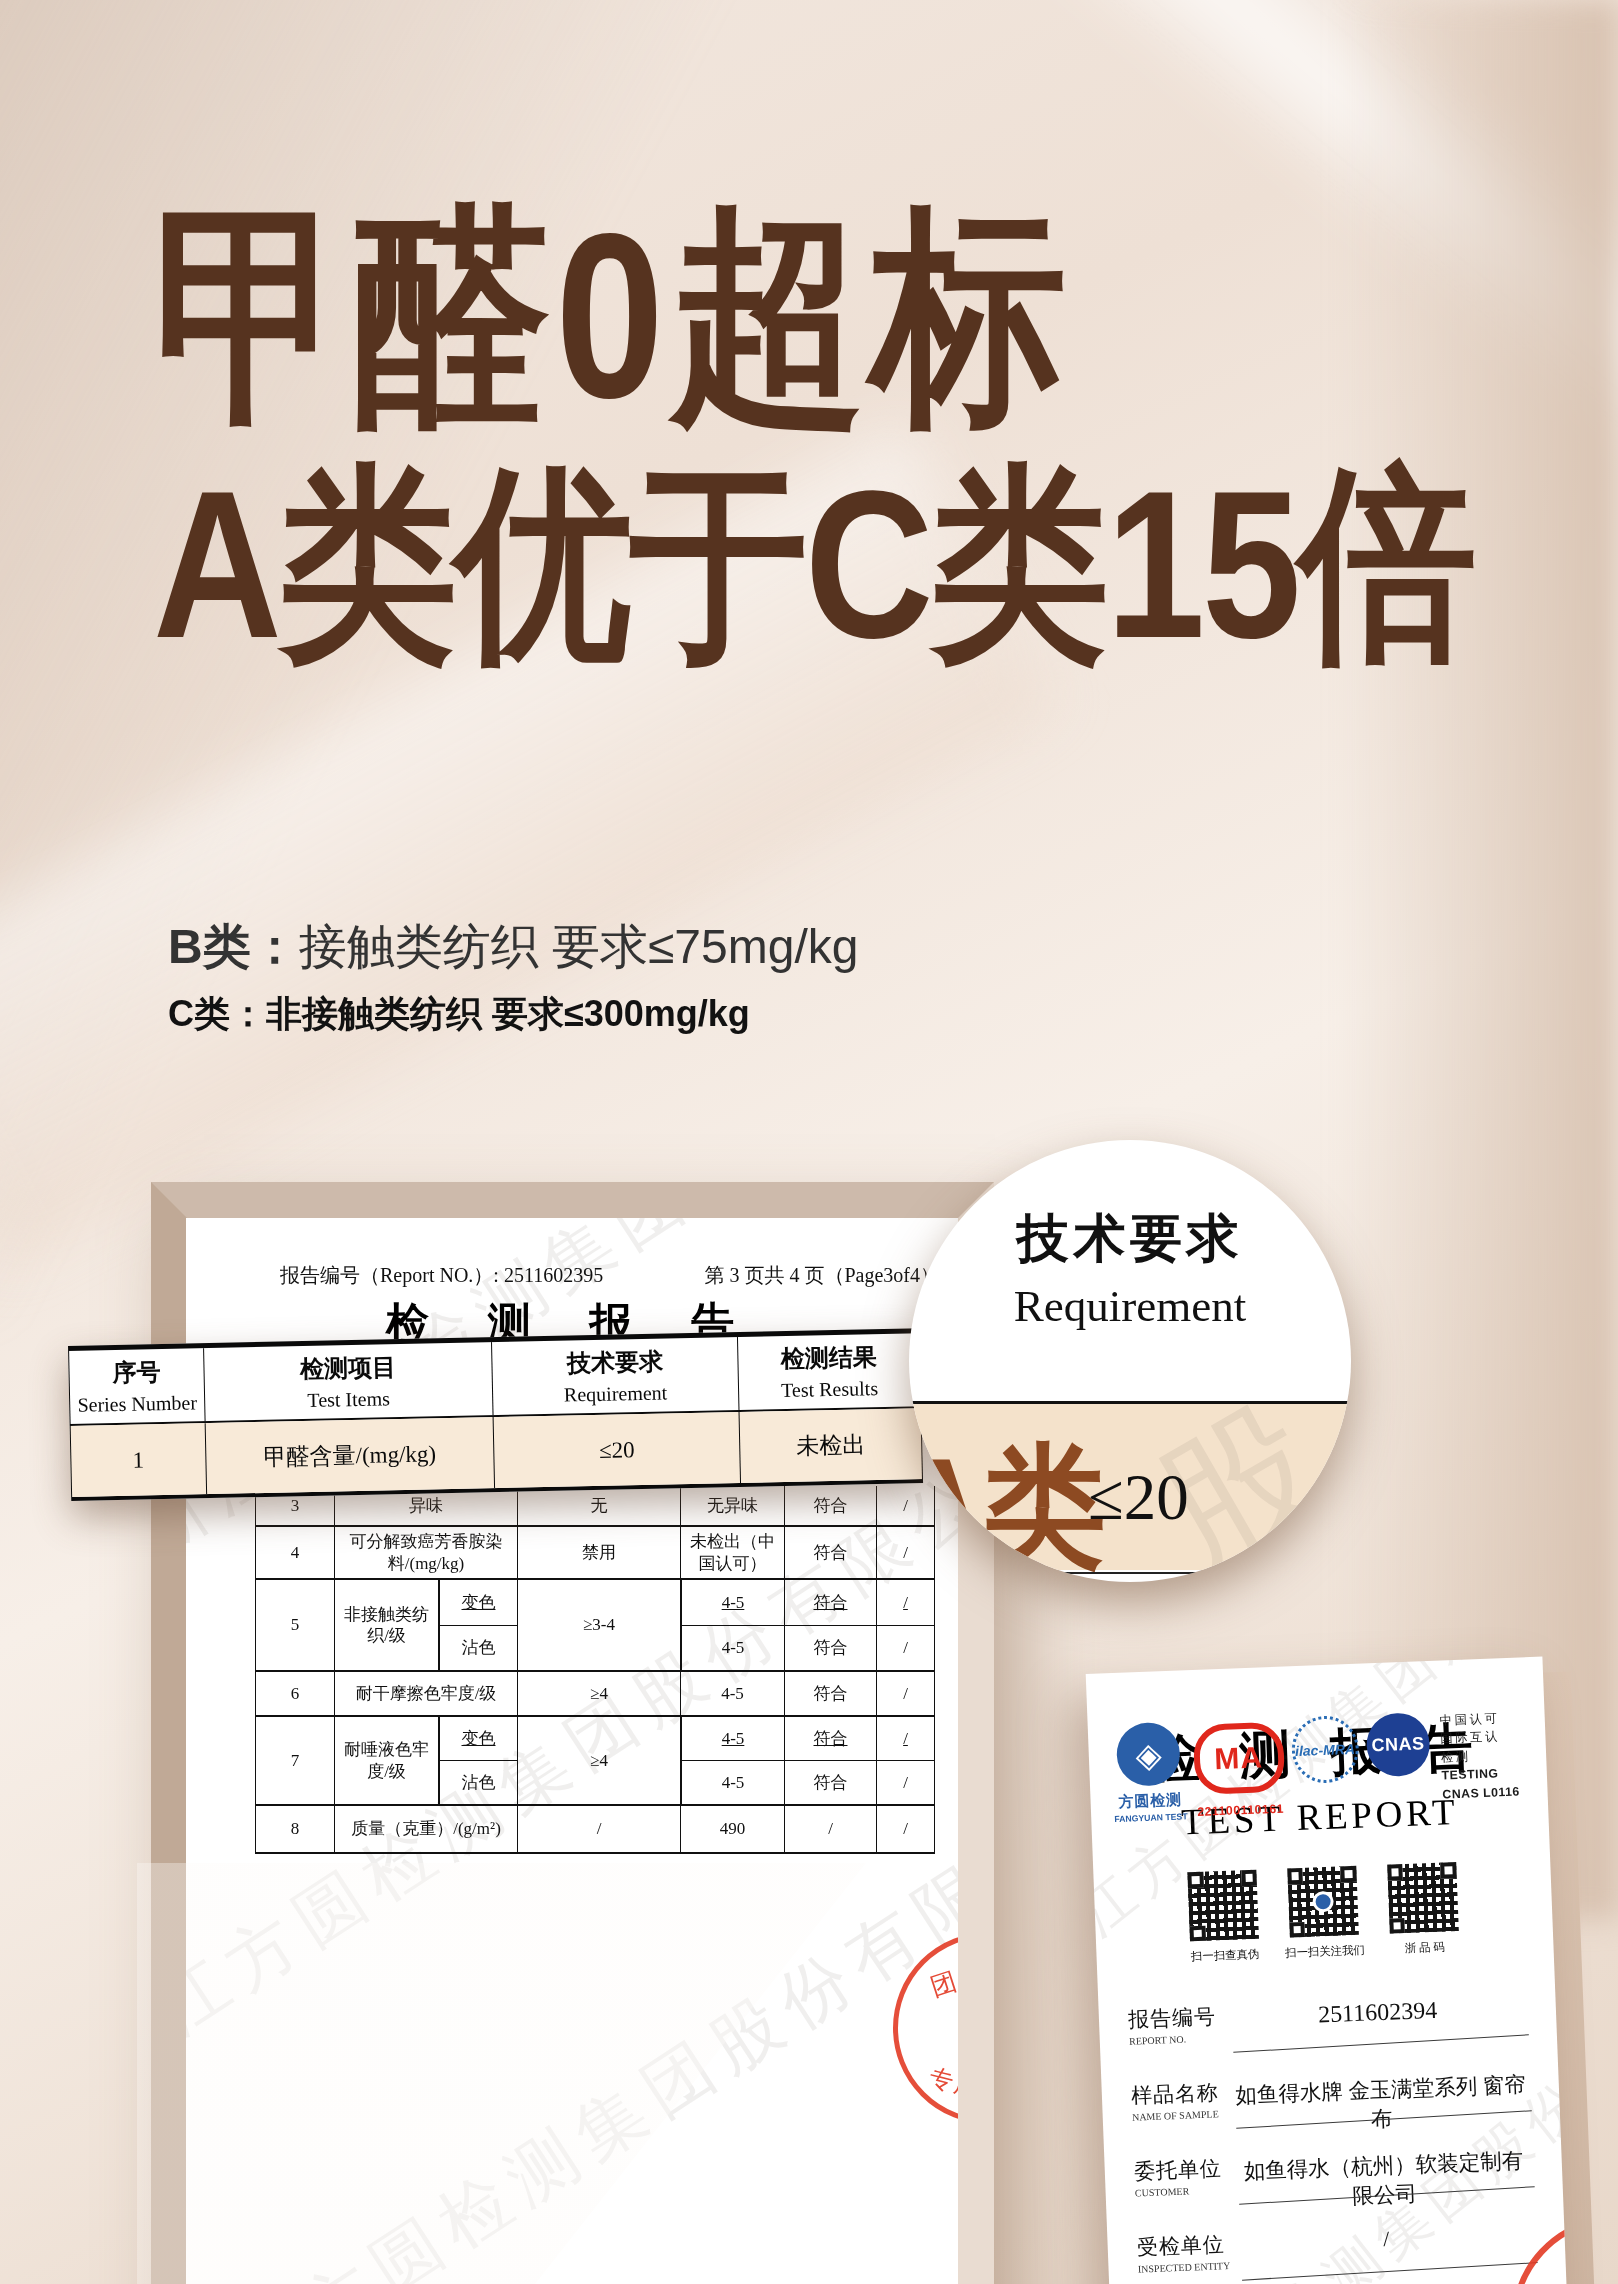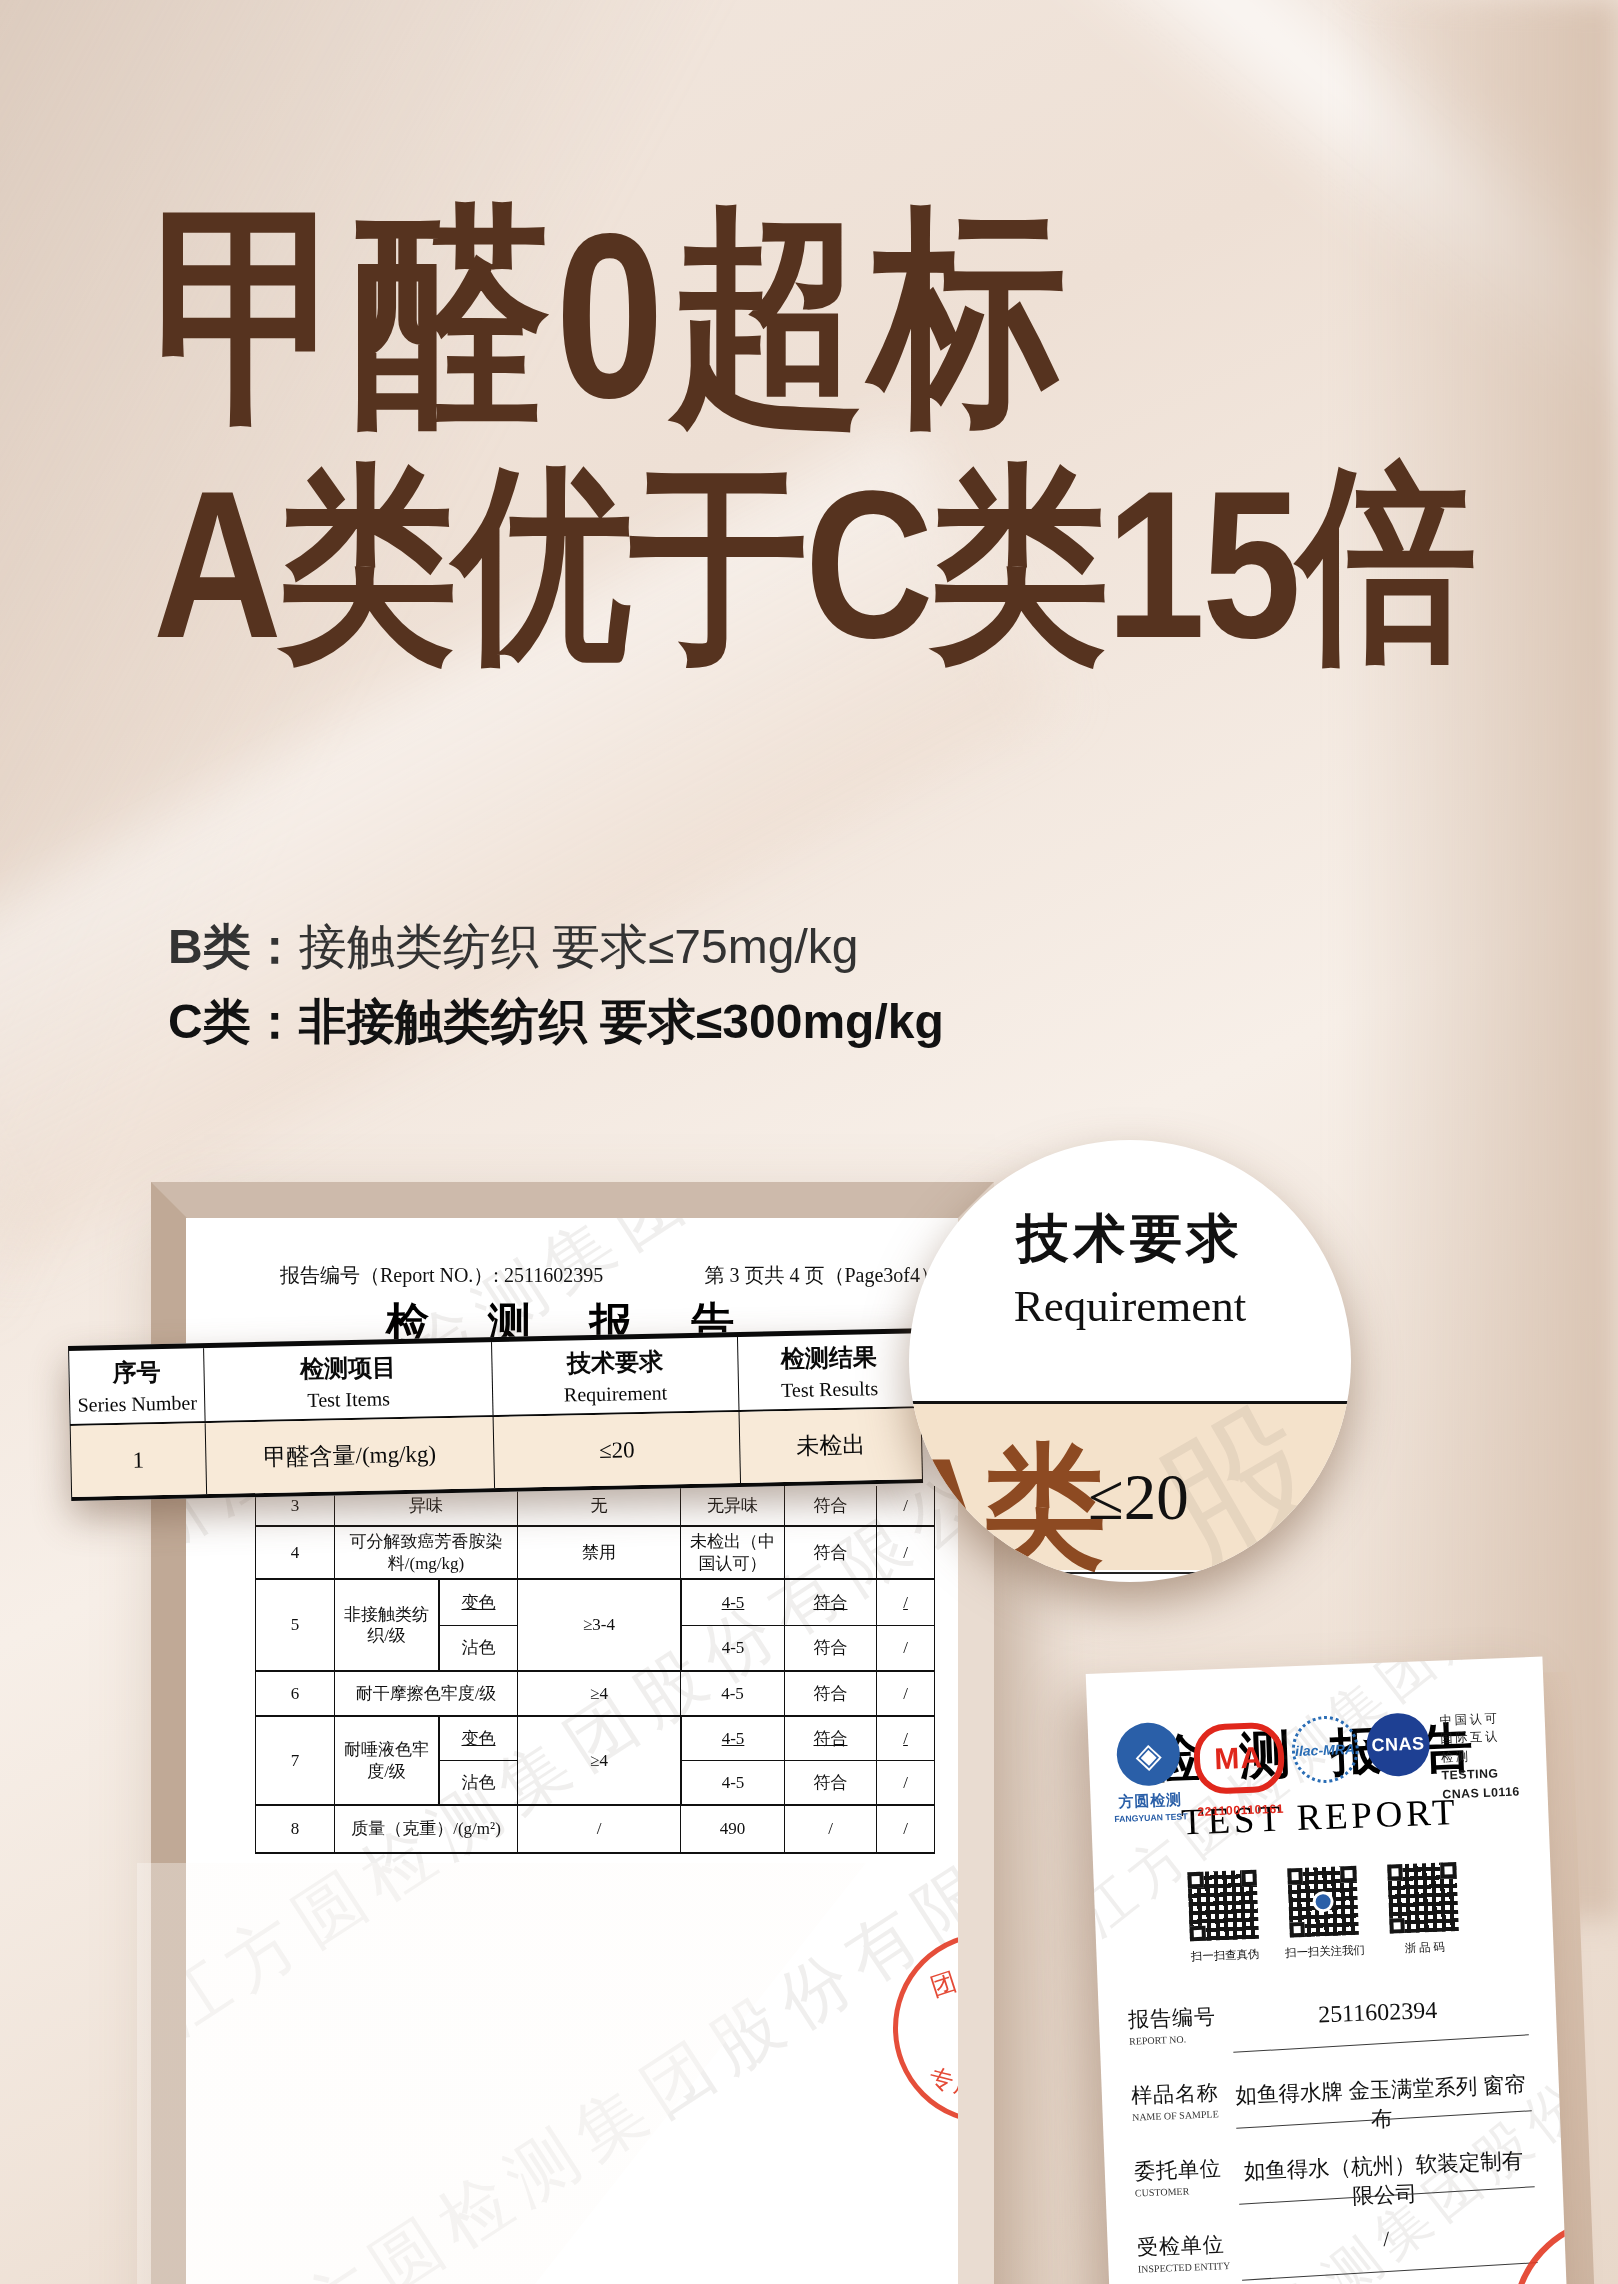--- a/index.html
+++ b/index.html
@@ -24,21 +24,21 @@
     transform:scaleX(.84);transform-origin:left top;letter-spacing:6.4px;white-space:nowrap;}
   .t2{left:153px;top:460px;font-size:210px;line-height:1.0;font-weight:900;color:#56331f;
     transform:scaleX(.85);transform-origin:left top;letter-spacing:-3.7px;white-space:nowrap;}
 
   .badge{left:168px;top:762px;background:#181818;color:#fff;font-size:35px;font-weight:600;
     letter-spacing:4.6px;padding:11px 21px;}
   .std{left:168px;white-space:nowrap;color:#121212;}
   .std .lab{font-weight:800;}
   .stdA{top:841px;font-size:48px;font-weight:800;}
   .stdB{top:915px;font-size:48px;font-weight:500;color:#333;}
-  .stdC{top:990px;font-size:48px;font-weight:800;}
+  .stdC{top:990px;font-size:36px;font-weight:800;}
 
   
   .frame{left:151px;top:1182px;width:843px;height:1270px;box-sizing:border-box;
     border-style:solid;border-width:36px;
     border-color:#cdbaab #e9dcd1 #ecdccc #c0a996;background:#fff;
     box-shadow:27px 41px 73px rgba(136,102,76,.45);}
   .paper{left:186px;top:1218px;width:772px;height:1199px;background:#fff;overflow:hidden;}
   .wm{color:rgba(110,95,85,.10);white-space:nowrap;pointer-events:none;}
   .rep-no{left:94px;top:44px;font-size:20px;color:#111;}
   .rep-page{right:18px;top:44px;font-size:20px;color:#111;}

